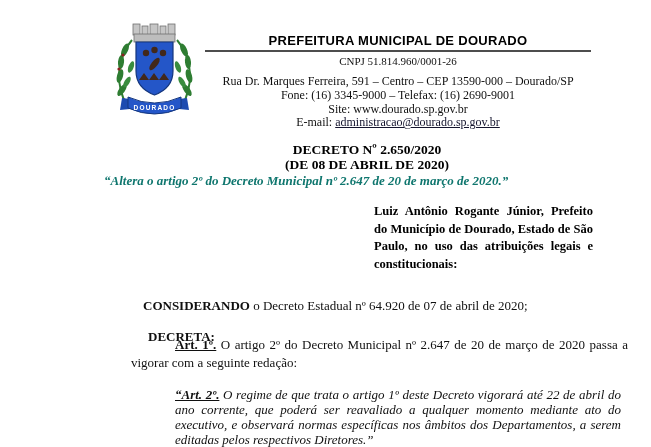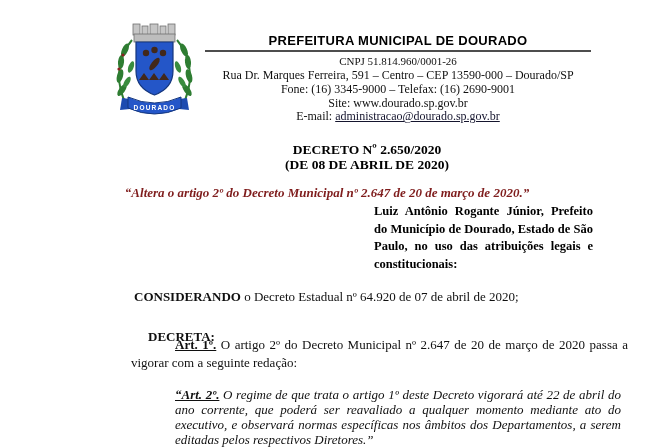--- a/index.html
+++ b/index.html
@@ -8,38 +8,38 @@
     font-family:"Liberation Serif",serif;color:#101010;
   }
   
   .letterhead-logo{position:absolute;left:110px;top:12px;width:89px;height:114px;}
   .lh-block{position:absolute;left:205px;top:33px;width:386px;text-align:center;}
   .org-name{
     font-family:"Liberation Sans",sans-serif;font-weight:bold;font-size:13px;
     line-height:16px;letter-spacing:.3px;color:#000;white-space:nowrap;
   }
   .lh-rule{border:none;border-top:2px solid #4d4d4d;margin:1px 0 3px 0;height:0;}
-  .cnpj{font-size:11px;line-height:13px;margin-bottom:1px;}
+  .cnpj{font-size:11px;line-height:13px;margin-bottom:7px;}
   .lh-line{font-size:12px;line-height:13.8px;white-space:nowrap;}
   .email-link{text-decoration:underline;color:#15152e;cursor:pointer;}
   
   .decree-head{
     position:absolute;left:131px;top:143px;width:472px;text-align:center;
     font-weight:bold;font-size:13.5px;line-height:14.8px;color:#000;
   }
   .decree-summary{
-    position:absolute;left:104px;top:173px;width:446px;text-align:center;
-    font-weight:bold;font-style:italic;font-size:13px;line-height:15px;color:#7f1d1d;margin-top:12px;
+    position:absolute;left:104px;top:173px;width:446px;text-align:left;
+    font-weight:bold;font-style:italic;font-size:13px;line-height:15px;color:#0f766e;
   }
   
   .preamble{
     position:absolute;left:374px;top:203px;width:219px;text-align:justify;
     font-weight:bold;font-size:12.5px;line-height:17.5px;color:#000;
   }
-  .para-considerando{position:absolute;left:131px;top:286px;width:497px;font-size:13px;line-height:16px;margin:3px;}
+  .para-considerando{position:absolute;left:131px;top:286px;width:497px;font-size:13px;line-height:16px;margin:12px;}
   .bold{font-weight:bold;}
   .para-decreta{position:absolute;left:131px;top:312px;font-weight:bold;font-size:13px;margin:17px;}
   .para-art1{
     position:absolute;left:131px;top:336px;width:497px;margin:0;
     text-align:justify;text-indent:44px;font-size:13px;line-height:17.5px;
   }
   .art-label{font-weight:bold;text-decoration:underline;}
   .block-quote{
     position:absolute;left:175px;top:387px;width:446px;margin:0;
     text-align:justify;font-style:italic;font-size:13px;line-height:15px;

